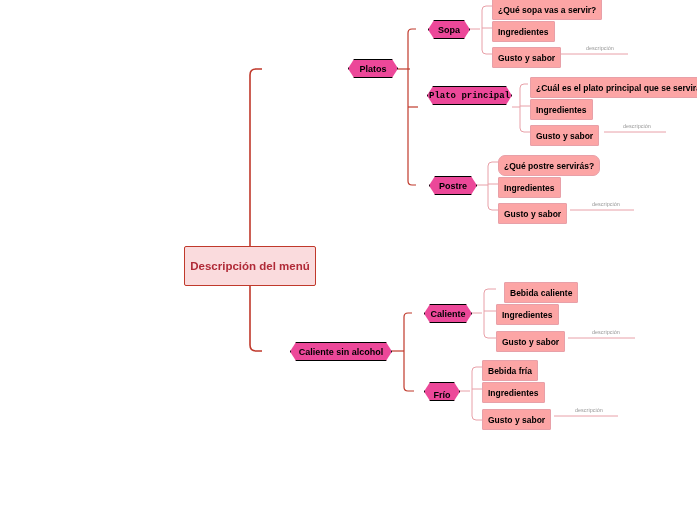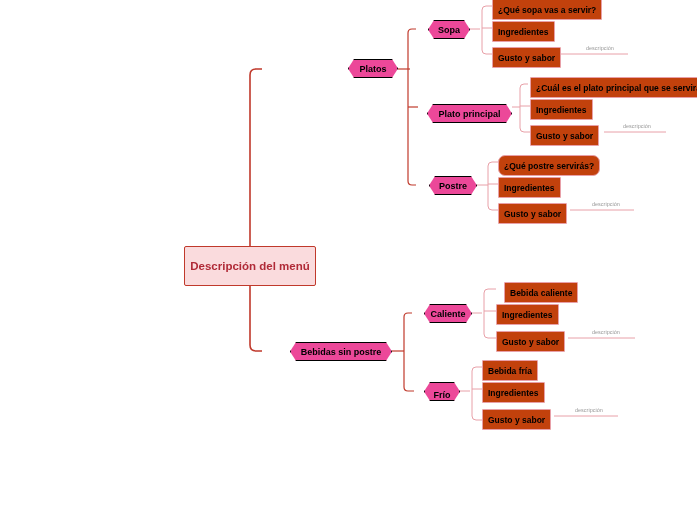--- a/index.html
+++ b/index.html
@@ -52,21 +52,21 @@
     border: 1px solid #000000;
     color: #000000;
     font-size: 9px;
     font-weight: bold;
     height: 19px;
     padding: 0 12px;
     clip-path: polygon(6px 0, calc(100% - 6px) 0, 100% 50%, calc(100% - 6px) 100%, 6px 100%, 0 50%);
   }
   
   .node-leaf {
-    background: #c2410c;
+    background: #fca5a5;
     border: 1px solid #e8a0a8;
     color: #000000;
     font-size: 8.5px;
     font-weight: bold;
     height: 21px;
     padding: 0 5px;
     border-radius: 1px;
   }
   .node-leaf.wide {
     font-size: 8.5px;
@@ -124,28 +124,28 @@
 
   <div class="node node-root" style="left:184px; top:246px; width:132px;">
     <span>Descripción del menú</span>
   </div>
 
   <div class="node node-branch" style="left:348px; top:59px; width:50px;">
     <span>Platos</span>
   </div>
 
   <div class="node node-branch" style="left:290px; top:342px; width:102px;">
-    <span>Bebidas sin postre</span>
+    <span>Caliente sin alcohol</span>
   </div>
 
   <div class="node node-branch" style="left:428px; top:20px; width:42px;">
     <span>Sopa</span>
   </div>
 
-  <div class="node node-branch" style="left:427px; top:104px; width:85px;">
+  <div class="node node-branch" style="left:427px; top:86px; width:85px;font-family:Liberation Mono, monospace;">
     <span>Plato principal</span>
   </div>
 
   <div class="node node-branch" style="left:429px; top:176px; width:48px;">
     <span>Postre</span>
   </div>
 
   <div class="node node-branch" style="left:424px; top:304px; width:48px;">
     <span>Caliente</span>
   </div>

